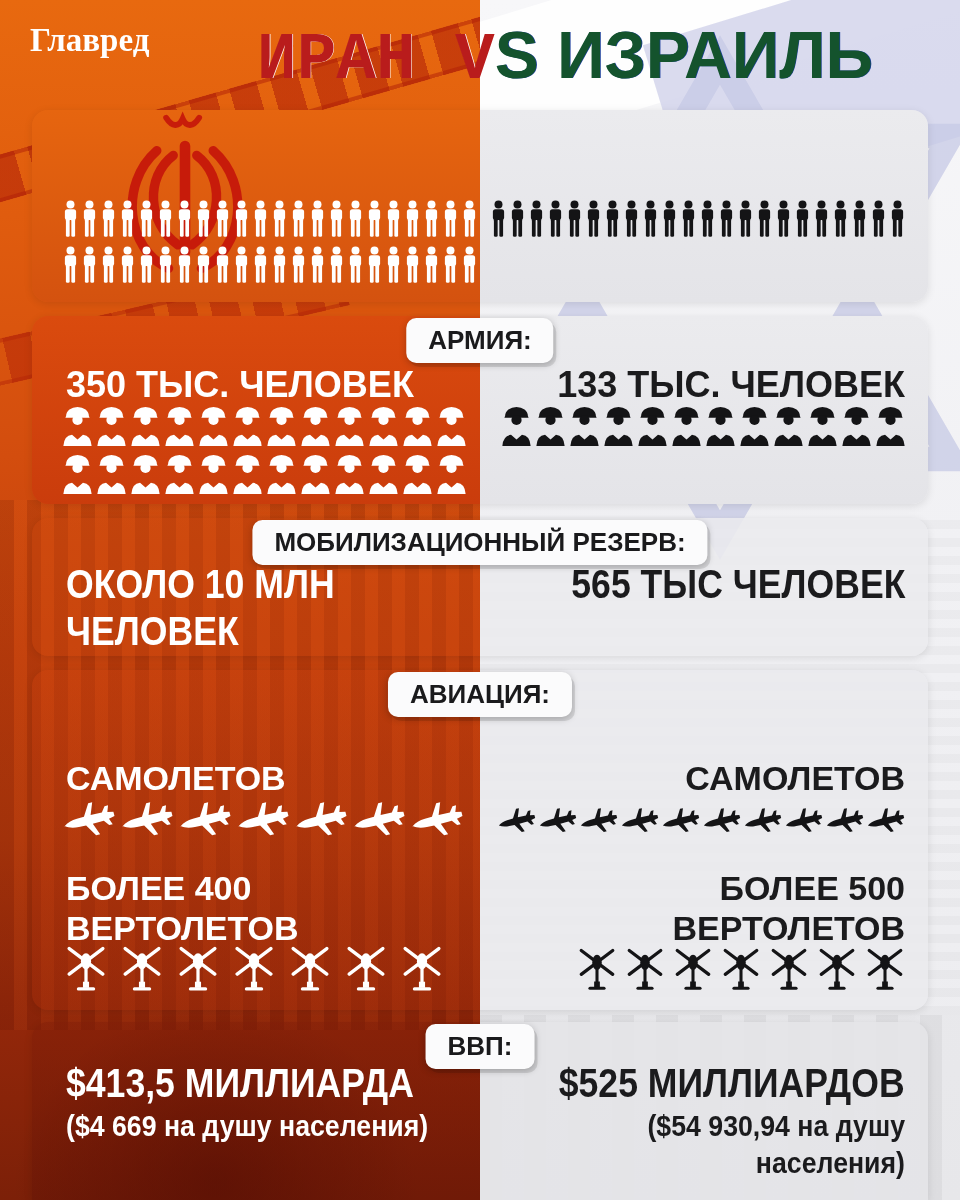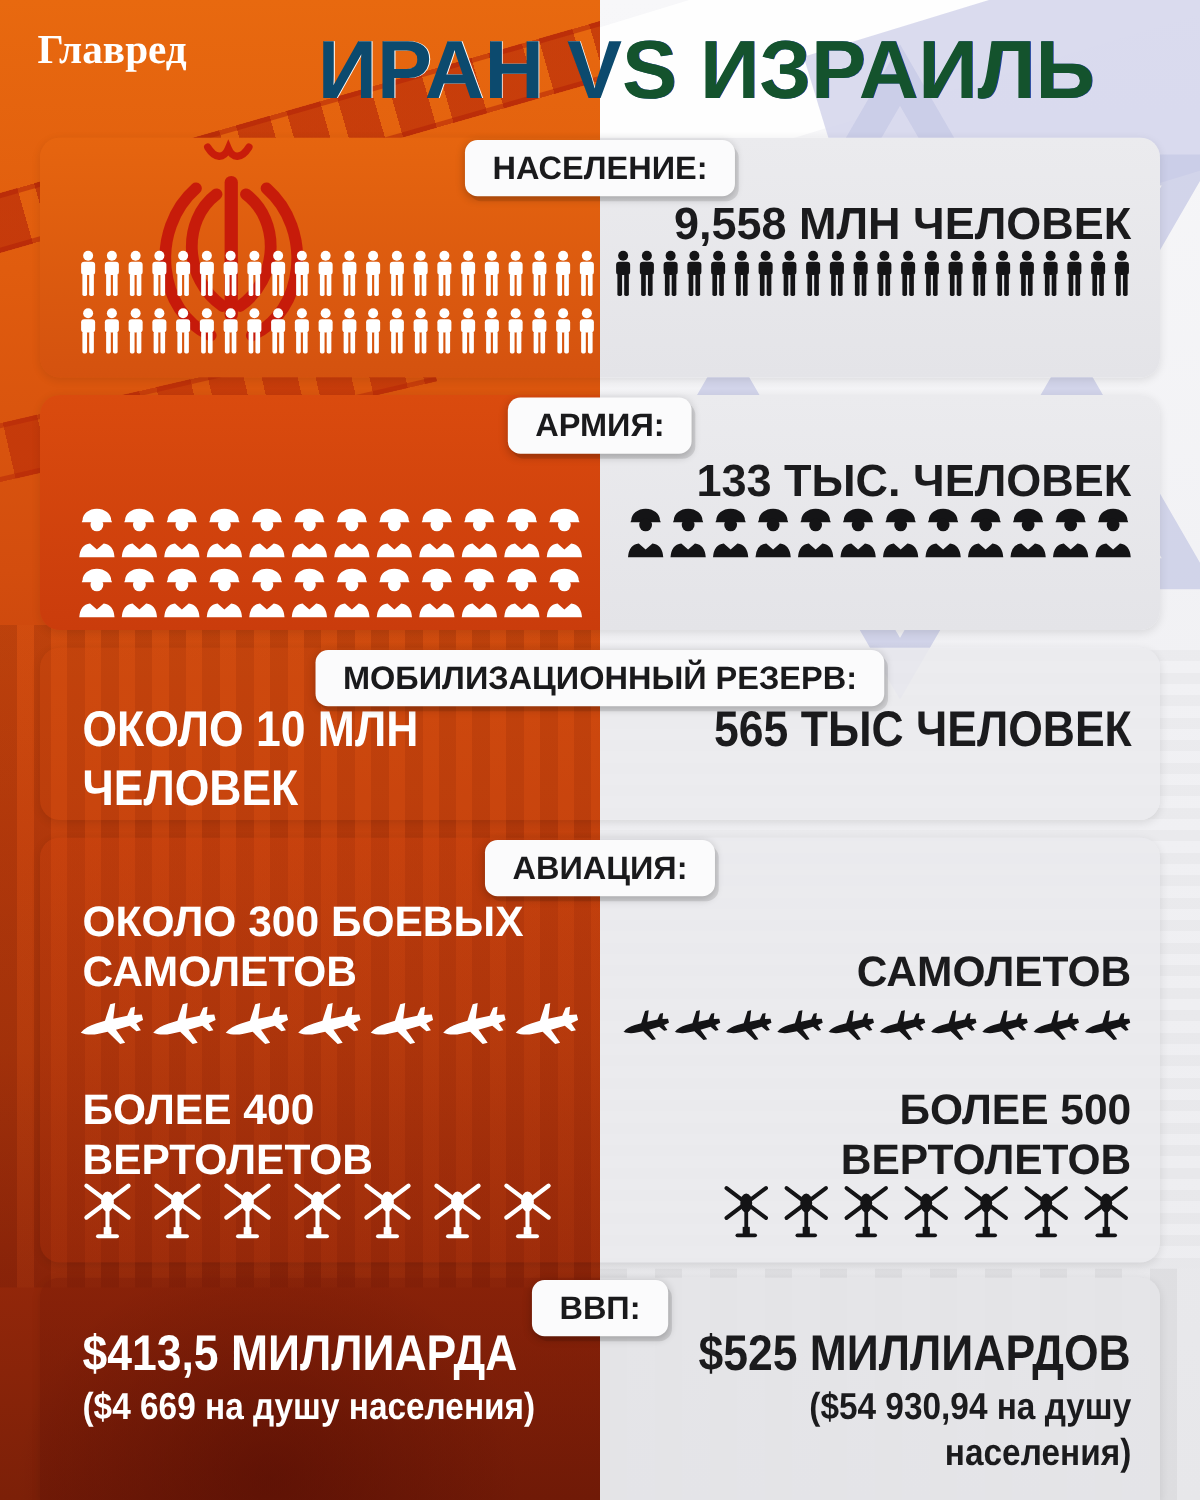--- a/index.html
+++ b/index.html
@@ -55,21 +55,21 @@
     position:absolute;left:30px;top:22px;color:#fff;
     font-family:"Liberation Serif","DejaVu Serif",serif;font-weight:bold;font-size:33px;
     z-index:6;
     text-align:right;
   }
   .title{
     position:absolute;left:170px;top:22px;width:790px;text-align:center;z-index:6;
     font-size:66px;font-weight:bold;letter-spacing:0px;line-height:1;white-space:nowrap;
     text-shadow:.7px 0 currentColor;
   }
-  .title .t-white{color:#0c4a6e;text-shadow:.7px 0 #ffffff;}
+  .title .t-white{color:#b91c1c;text-shadow:.7px 0 #ffffff;font-family:Liberation Mono, monospace;}
   .title .t-blue{color:#14532d;text-shadow:.7px 0 #1c3f9c;}
   
   .card{position:absolute;left:32px;width:896px;border-radius:16px;overflow:hidden;z-index:2;
         box-shadow:0 2px 8px rgba(0,0,0,.10);}
   .card .half{position:absolute;top:0;width:448px;height:100%;}
   .card .half.l{left:0;}
   .card .half.r{left:448px;background:linear-gradient(180deg,#ebebee 0%,#e4e4e8 100%);}
   #card-pop{top:110px;height:192px;}
   #card-pop .l{background:linear-gradient(180deg,#e6650f 0%,#d4520f 100%);}
   #card-army{top:316px;height:188px;}
@@ -167,21 +167,20 @@
   </div>
   <div class="card" id="card-avia">
     <div class="half l"></div>
     <div class="half r"></div>
   </div>
   <div class="card" id="card-gdp">
     <div class="half l"></div>
     <div class="half r"></div>
   </div>
 
-  <div class="pill" style="top:112px">НАСЕЛЕНИЕ:</div>
   <div class="pill" style="top:520px">МОБИЛИЗАЦИОННЫЙ РЕЗЕРВ:</div>
   <div class="pill" style="top:318px">АРМИЯ:</div>
   <div class="pill" style="top:1024px">ВВП:</div>
   <div class="pill" style="top:672px">АВИАЦИЯ:</div>
 
   <div class="irow white row-person ileft" style="top:199px">
       <svg viewBox="0 0 20 44">
         <circle cx="10" cy="5" r="4.7"></circle>
         <rect x="3.4" y="10.6" width="13.2" height="12.6" rx="3"></rect>
         <rect x="4.6" y="22" width="4.4" height="21" rx="1.6"></rect>
@@ -441,21 +440,20 @@
         <rect x="4.6" y="22" width="4.4" height="21" rx="1.6"></rect>
         <rect x="11" y="22" width="4.4" height="21" rx="1.6"></rect>
       </svg>
       <svg viewBox="0 0 20 44">
         <circle cx="10" cy="5" r="4.7"></circle>
         <rect x="3.4" y="10.6" width="13.2" height="12.6" rx="3"></rect>
         <rect x="4.6" y="22" width="4.4" height="21" rx="1.6"></rect>
         <rect x="11" y="22" width="4.4" height="21" rx="1.6"></rect>
       </svg>
     </div>
-  <div class="val d fs36 right-col" style="top:160px">9,558 МЛН ЧЕЛОВЕК</div>
   <div class="irow black row-person iright" style="top:199px">
       <svg viewBox="0 0 20 44">
         <circle cx="10" cy="5" r="4.7"></circle>
         <rect x="3.4" y="10.6" width="13.2" height="12.6" rx="3"></rect>
         <rect x="4.6" y="22" width="4.4" height="21" rx="1.6"></rect>
         <rect x="11" y="22" width="4.4" height="21" rx="1.6"></rect>
       </svg>
       <svg viewBox="0 0 20 44">
         <circle cx="10" cy="5" r="4.7"></circle>
         <rect x="3.4" y="10.6" width="13.2" height="12.6" rx="3"></rect>
@@ -577,20 +575,21 @@
         <rect x="11" y="22" width="4.4" height="21" rx="1.6"></rect>
       </svg>
       <svg viewBox="0 0 20 44">
         <circle cx="10" cy="5" r="4.7"></circle>
         <rect x="3.4" y="10.6" width="13.2" height="12.6" rx="3"></rect>
         <rect x="4.6" y="22" width="4.4" height="21" rx="1.6"></rect>
         <rect x="11" y="22" width="4.4" height="21" rx="1.6"></rect>
       </svg>
     </div>
 
+  <div class="val w fs36 left-col" style="top:366px">350 ТЫС. ЧЕЛОВЕК</div>
   <div class="irow white row-soldier ileft" style="top:404px">
       <svg viewBox="0 0 34 46">
         <path d="M4.5 13.2 a12.5 10 0 0 1 25 0 l.8 1.8 h-26.6 z"></path>
         <circle cx="17" cy="17.5" r="5.6"></circle>
         <path d="M1.5 46 q.8 -11.5 9.5 -12.3 l6 5.3 6 -5.3 q8.7 .8 9.5 12.3 z"></path>
       </svg>
       <svg viewBox="0 0 34 46">
         <path d="M4.5 13.2 a12.5 10 0 0 1 25 0 l.8 1.8 h-26.6 z"></path>
         <circle cx="17" cy="17.5" r="5.6"></circle>
         <path d="M1.5 46 q.8 -11.5 9.5 -12.3 l6 5.3 6 -5.3 q8.7 .8 9.5 12.3 z"></path>
@@ -769,21 +768,20 @@
         <path d="M4.5 13.2 a12.5 10 0 0 1 25 0 l.8 1.8 h-26.6 z"></path>
         <circle cx="17" cy="17.5" r="5.6"></circle>
         <path d="M1.5 46 q.8 -11.5 9.5 -12.3 l6 5.3 6 -5.3 q8.7 .8 9.5 12.3 z"></path>
       </svg>
     </div>
 
   <div class="val w fs40 left-col cond-l" style="top:563px">ОКОЛО 10 МЛН</div>
   <div class="val w fs40 left-col cond-l" style="top:610px">ЧЕЛОВЕК</div>
   <div class="val d fs40 right-col cond-r" style="top:563px">565 ТЫС ЧЕЛОВЕК</div>
 
-  <div class="val w fs34 left-col" style="top:720px">ОКОЛО 300 БОЕВЫХ</div>
   <div class="val w fs34 left-col" style="top:760px">САМОЛЕТОВ</div>
   <div class="irow white row-jet ileft" style="top:798px">
       <svg viewBox="0 0 60 48">
         <g transform="rotate(-14 30 24)">
           <path d="M2 24 c4 -3 9 -4.5 15 -4.7 l8 -.3 8 -13 h4.5 l-5 13 12.5 .4 4.5 -6 h4 l-2.5 6.8 6.5 1.3 v4.9 l-6.5 1.3 2.5 6.8 h-4 l-4.5 -6 -12.5 .4 5 13 h-4.5 l-8 -13 -8 -.3 c-6 -.2 -11 -1.7 -15 -4.7 z"></path>
         </g>
       </svg>
       <svg viewBox="0 0 60 48">
         <g transform="rotate(-14 30 24)">
           <path d="M2 24 c4 -3 9 -4.5 15 -4.7 l8 -.3 8 -13 h4.5 l-5 13 12.5 .4 4.5 -6 h4 l-2.5 6.8 6.5 1.3 v4.9 l-6.5 1.3 2.5 6.8 h-4 l-4.5 -6 -12.5 .4 5 13 h-4.5 l-8 -13 -8 -.3 c-6 -.2 -11 -1.7 -15 -4.7 z"></path>

